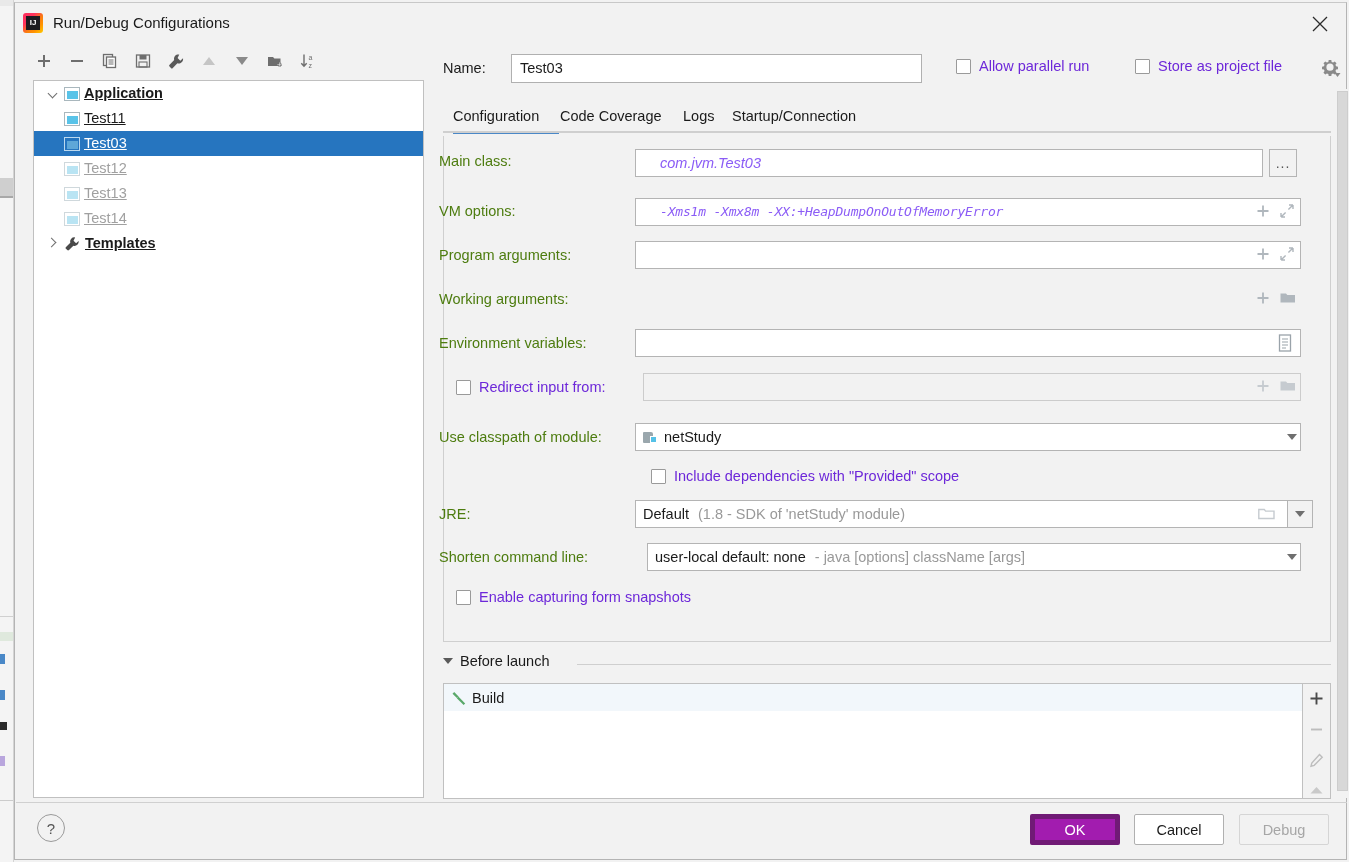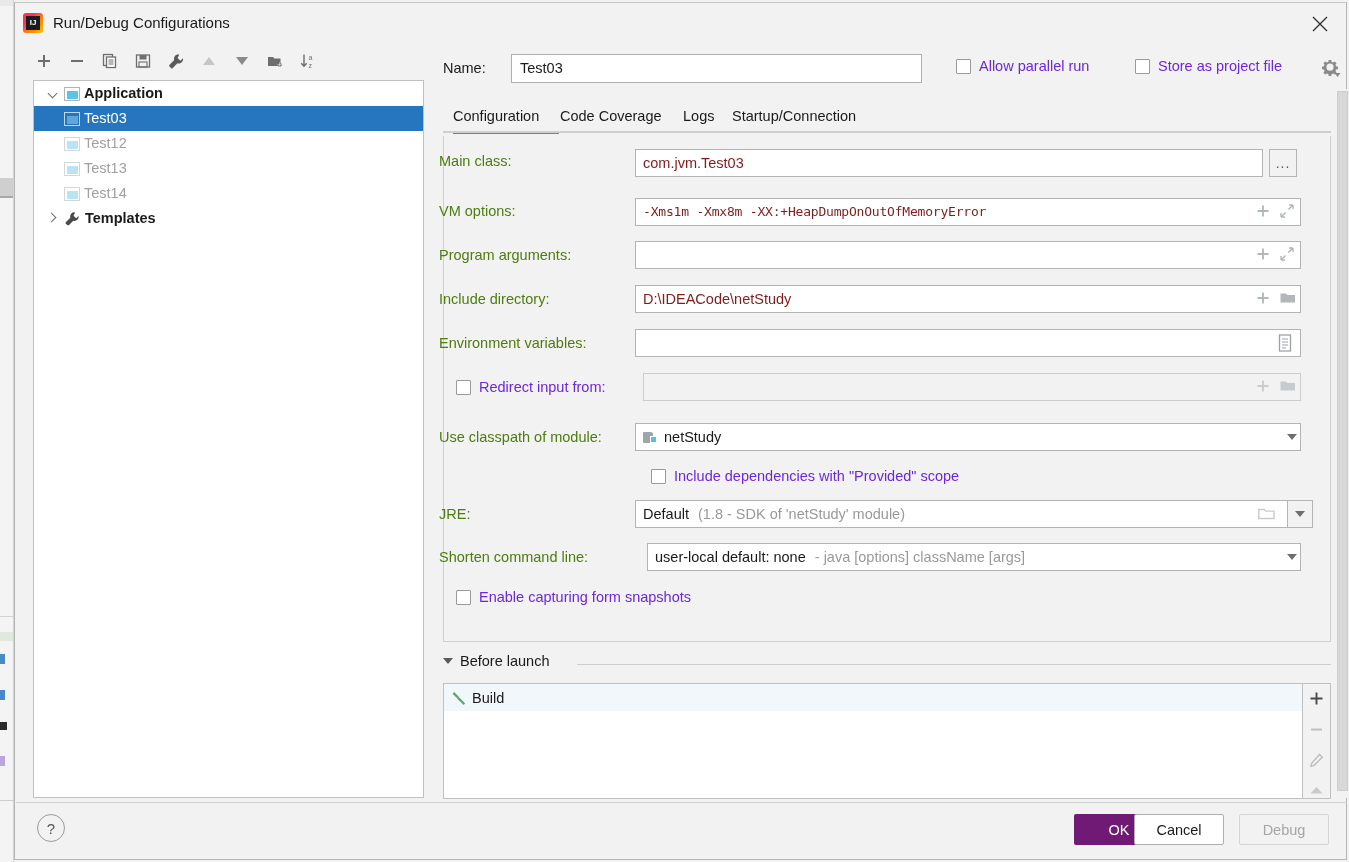--- a/index.html
+++ b/index.html
@@ -103,21 +103,21 @@
     position: absolute; left: 2.5px; top: 4px; width: 11px; height: 8px;
     background: #59c3e8;
   }
   .ico-app.sel .frame { border-color: #bcd9ef; background: #2675bf; }
   .ico-app.sel .fill { background: #5ea7d8; }
   .ico-app.dim .frame { border-color: #cfd8dc; }
   .ico-app.dim .fill { background: #b9e4f3; }
   .ico-wrench { width: 17px; height: 16px; margin-right: 4px; flex: 0 0 auto; }
   .tree-indent-1 { padding-left: 30px; }
   .tree-indent-0 { padding-left: 6px; }
-  .tree-label { line-height: 25px; }
+  .tree-label { line-height: 25px; text-decoration: underline; }
 
   
   .name-label {
     position: absolute; left: 428px; top: 57px;
     font-size: 14.5px; color: #1a1a1a;
   }
   .name-input {
     position: absolute; left: 496px; top: 51px; width: 411px; height: 29px;
     background: #fff; border: 1px solid #b0b0b0;
     font-size: 14.5px; color: #1a1a1a;
@@ -148,22 +148,22 @@
   
   .cfg-panel {
     position: absolute; left: 428px; top: 133px; width: 888px; height: 506px;
     border: 1px solid #cfcfcf; border-top: none; background: #f2f2f2;
   }
   .f-label {
     position: absolute; font-size: 14.5px; color: #4d7c0f; white-space: nowrap;
   }
   .f-field {
     position: absolute; background: #ffffff; border: 1px solid #b4b4b4;
-    font-size: 14.5px; color: #7f1d1d; line-height: 25px; padding: 0 7px;
-    white-space: nowrap; overflow: hidden;
+    font-size: 14.5px; color: #8b5cf6; line-height: 25px; padding: 0 24px;
+    white-space: nowrap; overflow: hidden; font-style: italic;
   }
   .f-field.disabled { background: #f2f2f2; border-color: #cccccc; }
   .f-field.mono { font-family: "DejaVu Sans Mono", monospace; font-size: 13px; letter-spacing: -0.2px; }
   .f-btn {
     position: absolute; background: #f2f2f2; border: 1px solid #b4b4b4;
     display: flex; align-items: center; justify-content: center;
   }
   .inline-icons { position: absolute; display: flex; align-items: center; gap: 10px; }
   .combo {
     position: absolute; background: #ffffff; border: 1px solid #b4b4b4;
@@ -214,21 +214,21 @@
     position: absolute; left: 22px; top: 811px; width: 28px; height: 28px;
     border: 1px solid #9a9a9a; border-radius: 50%;
     display: flex; align-items: center; justify-content: center;
     font-size: 15px; color: #555; background: #f2f2f2;
   }
   .btn {
     position: absolute; height: 31px;
     display: flex; align-items: center; justify-content: center;
     font-size: 14.5px; border-radius: 2px;
   }
-  .btn.primary { background: #701a75; border: 5px solid #701a75; color: #ffffff; margin-left: 44px; }
+  .btn.primary { background: #a21caf; border: 5px solid #701a75; color: #ffffff; }
   .btn.normal { background: #ffffff; border: 1px solid #b0b0b0; color: #1a1a1a; }
   .btn.disabled { background: #f2f2f2; border: 1px solid #d5d5d5; color: #a6a6a6; }
 </style>
 </head>
 <body>
 
 <div id="app">
 
   <div class="bg-strip">
     <div class="seg" style="top:0px;height:6px;background:#e9e9e9;"></div>
@@ -319,20 +319,27 @@
             <span class="tw down"></span>
           </span>
         <span class="ico-app">
             <span class="frame"></span>
             <span class="fill"></span>
           </span>
         <span class="tree-label">Application</span>
       </div>
 
 
+      <div class="tree-row tree-indent-1">
+        <span class="ico-app">
+            <span class="frame"></span>
+            <span class="fill"></span>
+          </span>
+        <span class="tree-label">Test11</span>
+      </div>
 
       <div class="tree-row tree-indent-1 selected">
         <span class="ico-app sel">
             <span class="frame"></span>
             <span class="fill"></span>
           </span>
         <span class="tree-label">Test03</span>
       </div>
 
       <div class="tree-row tree-indent-1 dim">
@@ -444,22 +451,21 @@
           </svg>
       </span>
       <span>
         <svg width="14" height="14" viewBox="0 0 14 14">
           <path d="M13 1 L8.4 5.6 M13 1 H9 M13 1 V5" stroke="#b0b7bd" stroke-width="1.4" fill="none"></path>
           <path d="M1 13 L5.6 8.4 M1 13 H5 M1 13 V9" stroke="#b0b7bd" stroke-width="1.4" fill="none"></path>
         </svg>
       </span>
     </div>
 
-    <div class="f-label" style="left:424px; top:288px;">Include directory:</div>
-    <div class="f-field" style="left:620px; top:282px; width:666px; height:28px; line-height:26px;">D:\IDEACode\netStudy</div>
+    <div class="f-label" style="left:424px; top:288px;">Working arguments:</div>
     <div class="inline-icons" style="left:1241px; top:288px;">
       <span>
         <svg width="14" height="14" viewBox="0 0 14 14">
             <path d="M7 1.5 V12.5 M1.5 7 H12.5" stroke="#b0b7bd" stroke-width="1.8" fill="none"></path>
           </svg>
       </span>
       <span>
         <svg width="16" height="14" viewBox="0 0 16 14">
             <path d="M0.5 2.5 h5.5 l1.3 1.6 H15 v7.4 H0.5 Z" fill="#b0b7bd"></path>
           </svg>

